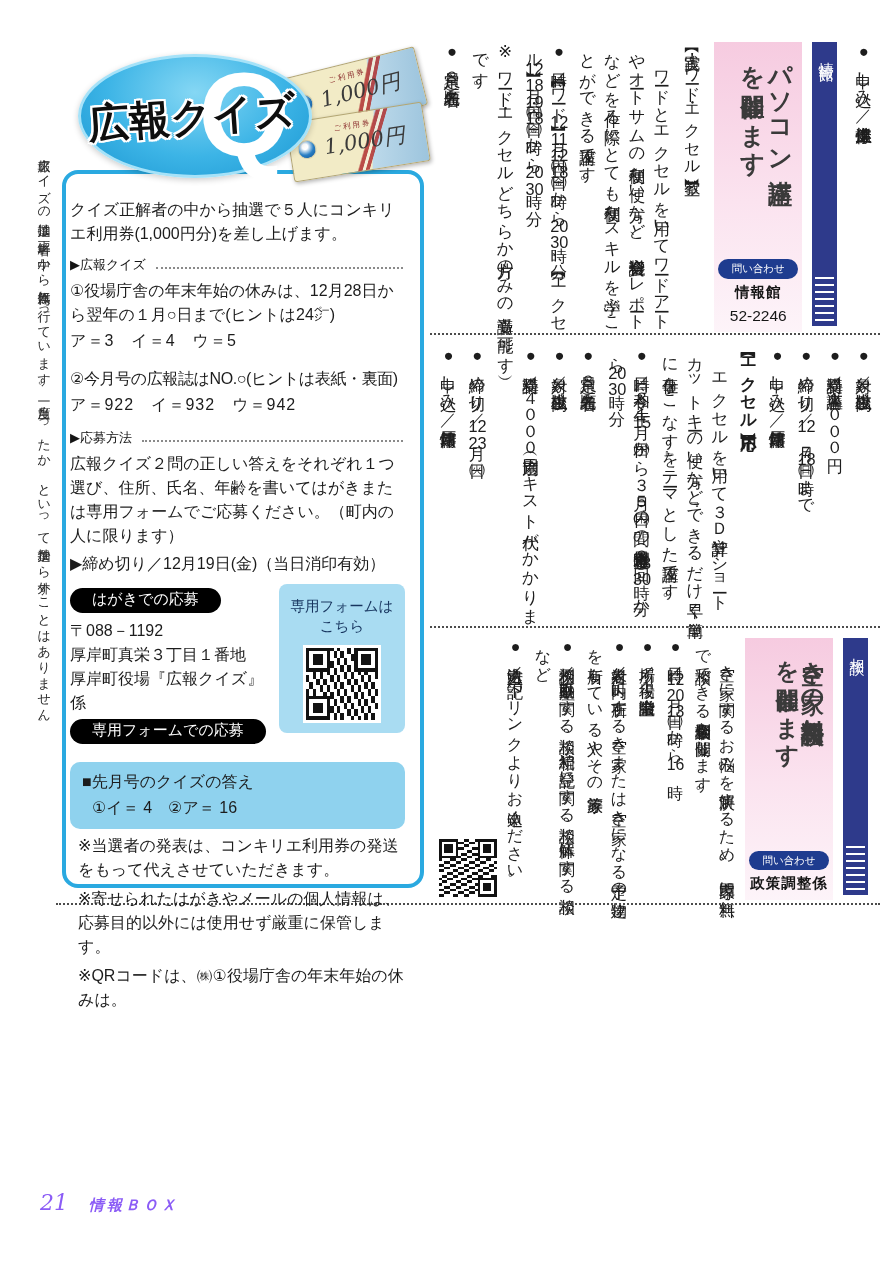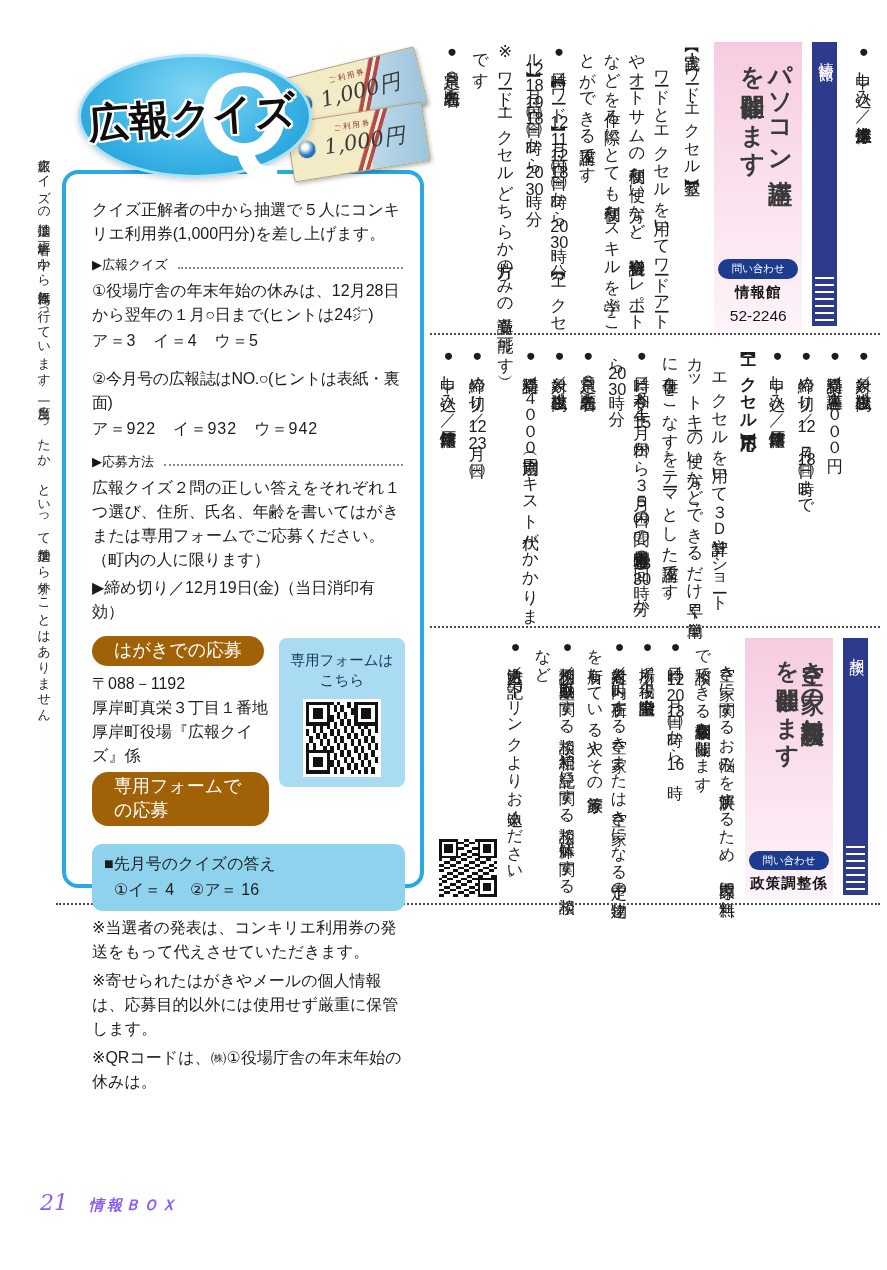--- a/index.html
+++ b/index.html
@@ -12,50 +12,50 @@
     position:absolute; left:36px; top:148px; height:772px;
     writing-mode:vertical-rl; text-orientation:mixed;
     font-size:13px; letter-spacing:1px; color:#2b2b2b; line-height:1.2;
   }
 
   
   .quiz-box {
     position:absolute; left:62px; top:170px; width:362px; height:718px;
     border:4px solid #2aa9e0; border-radius:16px; background:#fff; z-index:2;
   }
-  .q-inner { padding:24px 15px 0 26px; }
+  .q-inner { padding:24px 15px 0 4px; }
   .q-inner p { font-size:16px; line-height:1.5; color:#1c1c1c; }
   .q-intro { margin-bottom:10px; }
   .q-head { display:flex; align-items:flex-end; margin:10px 0 5px; }
   .q-head span { font-size:13px; color:#141414; white-space:nowrap; }
   .leader { flex:1; border-bottom:2px dotted #8a8a8a; margin:0 2px 5px 10px; height:0; }
   .choices { margin:2px 0 12px; letter-spacing:1px; }
   .q2 { margin-top:14px; letter-spacing:-0.4px; }
   .deadline { margin-top:4px; }
   .row { display:flex; gap:10px; margin-top:8px; }
   .col-left { flex:1; }
   .badge {
-    display:inline-block; background:#a16207; color:#fff; font-size:18px;
+    display:inline-block; background:#000000; color:#fff; font-size:15px;
     padding:2px 22px 4px; border-radius:16px; margin:4px 0 6px;
   }
   .addr { font-size:16px; line-height:1.45; }
   .form-note { font-size:16px; line-height:1.5; }
   .form-box {
     width:126px; background:#a9dcf2; border-radius:8px; padding:12px 8px 10px;
-    text-align:center; align-self:flex-start; margin-top:6px;
+    text-align:center; align-self:flex-start; 
   }
   .form-box .fb-label { font-size:14.5px; color:#17355f; line-height:1.4; margin-bottom:8px; }
   .qr { display:grid; grid-template-columns:repeat(21,1fr); background:#fff; padding:3px; }
   .qr i { display:block; aspect-ratio:1; background:#fff; }
   .qr i.b { background:#121212; }
   .form-box .qr { width:78px; margin:0 auto; }
   .answer-box { background:#8fd2ee; border-radius:10px; margin-top:12px; padding:8px 12px 9px; }
   .ans-title { font-size:16px; font-weight:400; color:#101010; }
   .ans-body { font-size:17.5px; margin-top:2px; padding-left:10px; color:#101010; }
-  .note { font-size:13.5px; line-height:1.55; color:#242424; margin-top:5px; }
+  .note { font-size:13.5px; line-height:1.55; color:#242424; margin-top:5px;margin-left:8px; }
   .note:first-of-type { margin-top:12px; }
 
   
   .logo { position:absolute; left:78px; top:54px; width:234px; height:124px; z-index:4; }
   .logo-ellipse {
     position:absolute; inset:0; border-radius:50%;
     background:radial-gradient(ellipse at 50% 30%, #85d7f4 0%, #3cb4e6 55%, #1b97d2 100%);
     border:3px solid #a6e2f8; box-shadow:0 2px 6px rgba(0,0,0,.2);
   }
   .logo-q {

